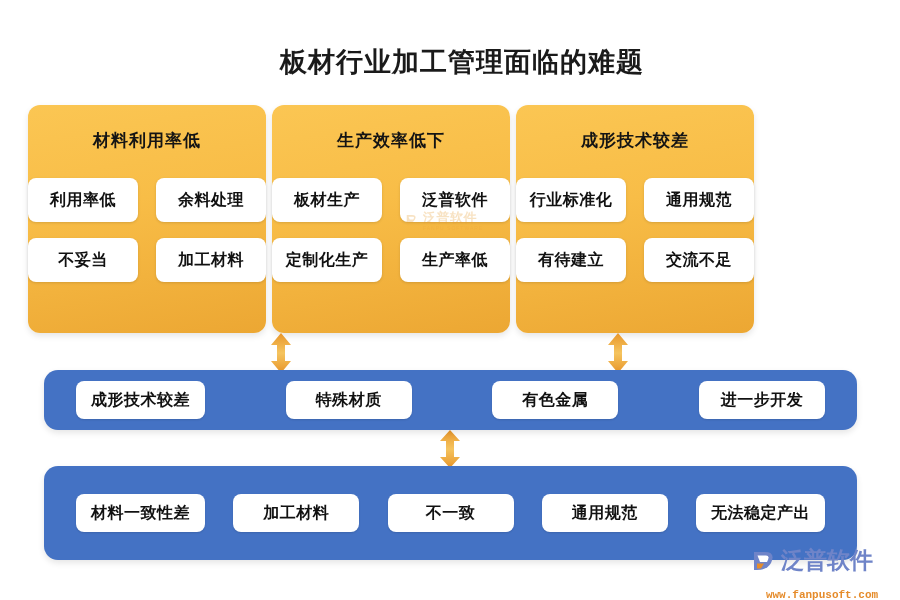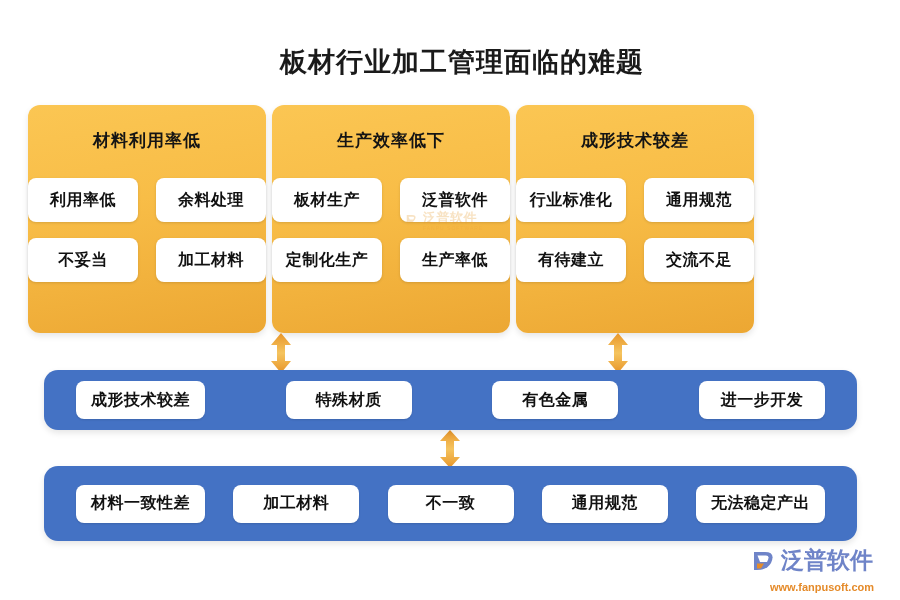--- a/index.html
+++ b/index.html
@@ -84,21 +84,21 @@
     background: #4472c4;
     border-radius: 14px;
     box-shadow: 0 3px 6px rgba(0,0,0,0.10);
     display: flex;
     align-items: center;
     justify-content: space-between;
     padding: 0 32px;
     box-sizing: border-box;
   }
   .blue-bar-1 { top: 370px; height: 60px; }
-  .blue-bar-2 { top: 466px; height: 75px; }
+  .blue-bar-2 { top: 466px; height: 94px; }
 
   .bchip {
     background: #ffffff;
     border-radius: 8px;
     height: 38px;
     padding: 0 15px;
     min-width: 96px;
     display: flex;
     align-items: center;
     justify-content: center;
@@ -170,22 +170,22 @@
     color: #6f84c8;
     letter-spacing: 0px;
     line-height: 25px;
   }
   .logo-url {
     font-size: 11px;
     color: #e58b2a;
     font-weight: bold;
     text-align: center;
     letter-spacing: 0px;
-    margin-top: 8px;
-    font-family: Liberation Sans, sans-serif;
+    margin-top: 16px;
+    font-family: Liberation Mono, monospace;
   }
 </style>
 </head>
 <body>
 
 <div class="page-title">板材行业加工管理面临的难题</div>
 
 <div class="panel-row">
 
   <div class="panel">

